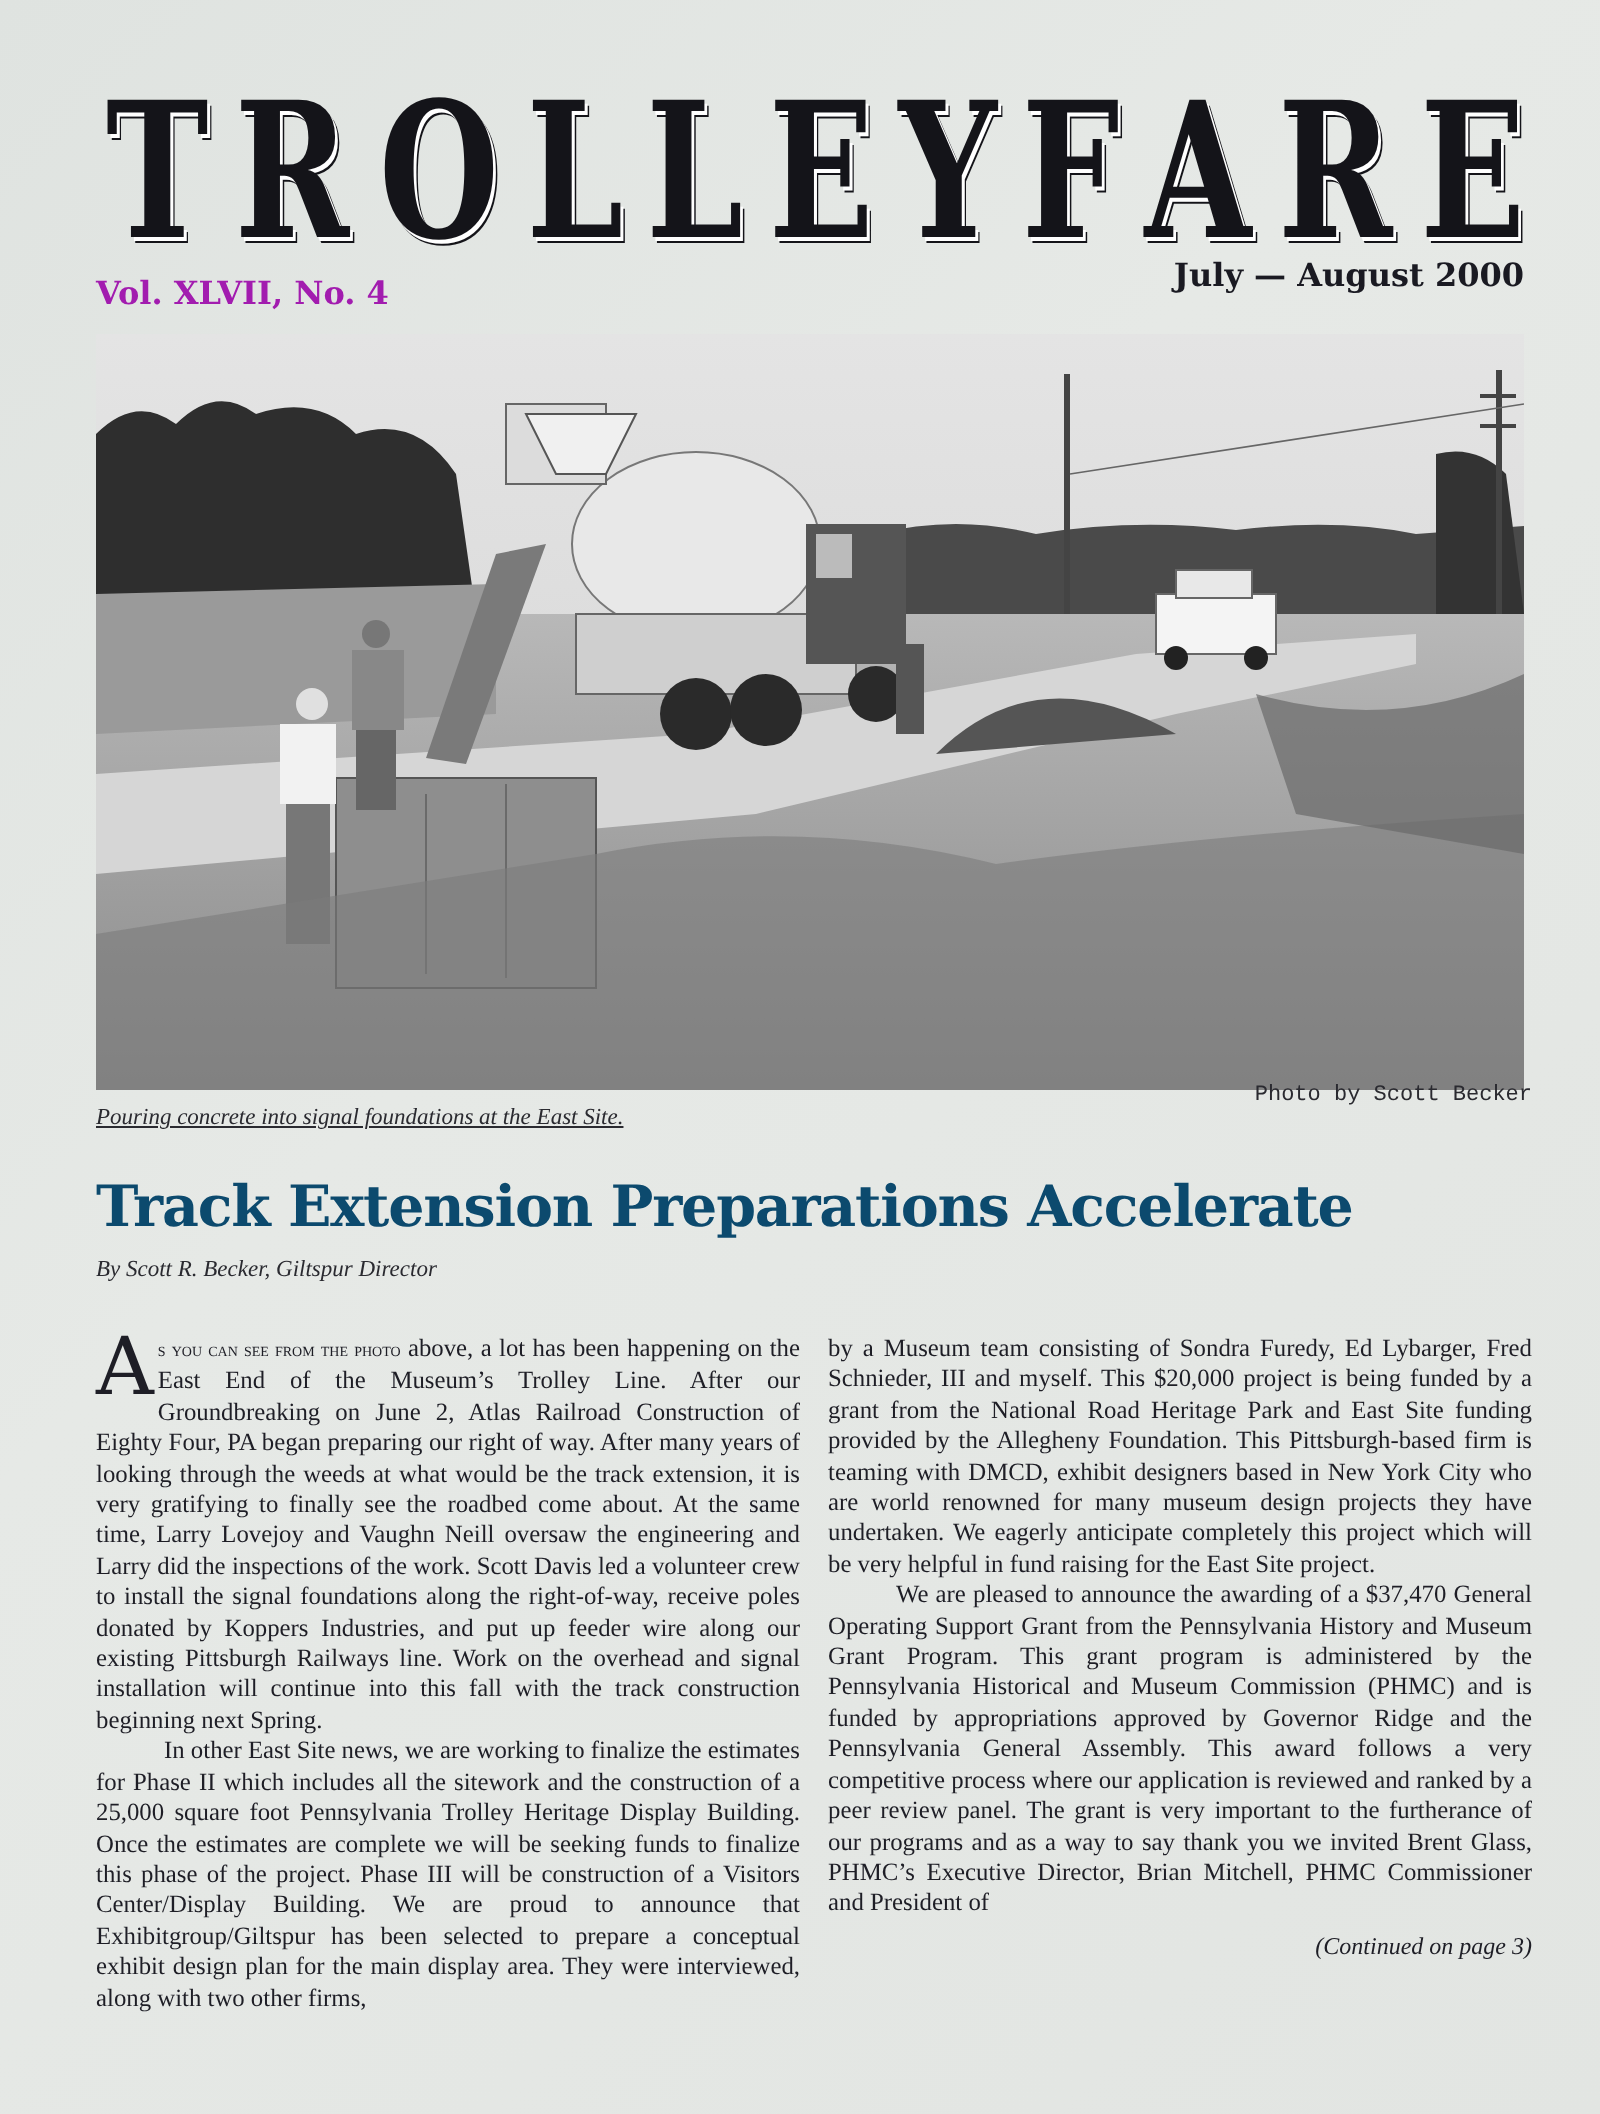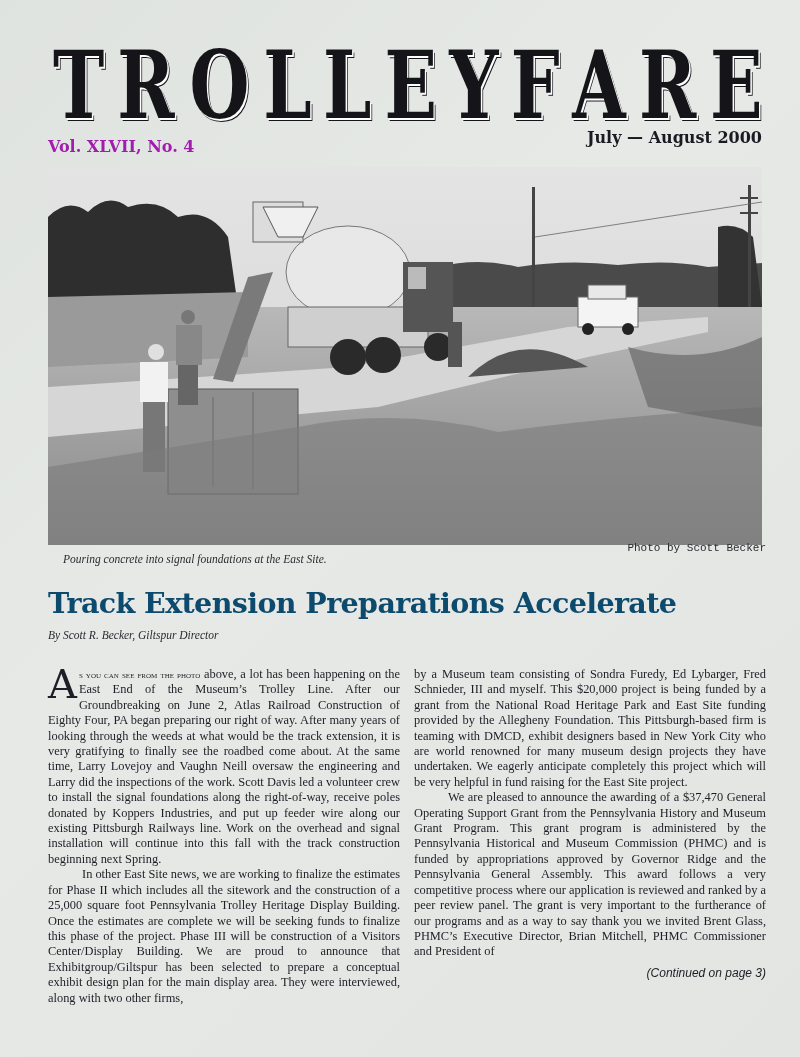--- a/index.html
+++ b/index.html
@@ -27,23 +27,24 @@
   .issue-date {
     position: absolute; right: 38px; top: 128px;
     font-family: "DejaVu Serif", serif; font-weight: bold; font-size: 16px; color: #1a1a22;
   }
   .photo {
     position: absolute; left: 48px; top: 167px; width: 714px; height: 378px;
     background: #9c9c9c; overflow: hidden;
   }
   .photo svg { display: block; width: 100%; height: 100%; }
   .caption {
-    position: absolute; left: 63px; top: 553px;
+    position: absolute; left: 48px; top: 553px;
     font-style: italic; font-size: 11.5px; color: #2a2a30;
     font-family: "Liberation Serif", serif;
+    text-decoration: underline;
   }
   .credit {
     position: absolute; right: 34px; top: 542px;
     font-size: 11px; color: #2a2a30; font-family: Liberation Mono, monospace;
   }
   .headline {
     position: absolute; left: 48px; top: 586px;
     font-family: "DejaVu Serif", serif; font-weight: bold;
     font-size: 28.5px; letter-spacing: -0.6px; color: #0c4a6e;
     white-space: nowrap;
@@ -61,21 +62,21 @@
   .col p.indent { text-indent: 34px; }
   .col-left { left: 48px; }
   .col-right { left: 414px; }
   .dropcap {
     float: left; font-size: 40px; line-height: 30px; padding-top: 2px; margin-right: 2px;
     font-family: "DejaVu Serif", serif;
   }
   .smallcaps { font-variant: small-caps; font-size: 10px; }
   .continued {
     position: absolute; right: 34px; top: 966px;
-    font-style: italic; font-size: 12px; font-family: Liberation Sans, sans-serif; color: #1e1e26;
+    font-style: italic; font-size: 12px; font-family: Liberation Serif, serif; color: #1e1e26;
   }
 </style>
 </head>
 <body>
 
 <div class="masthead-title">
   <span>T</span>
   <span>R</span>
   <span>O</span>
   <span>L</span>

